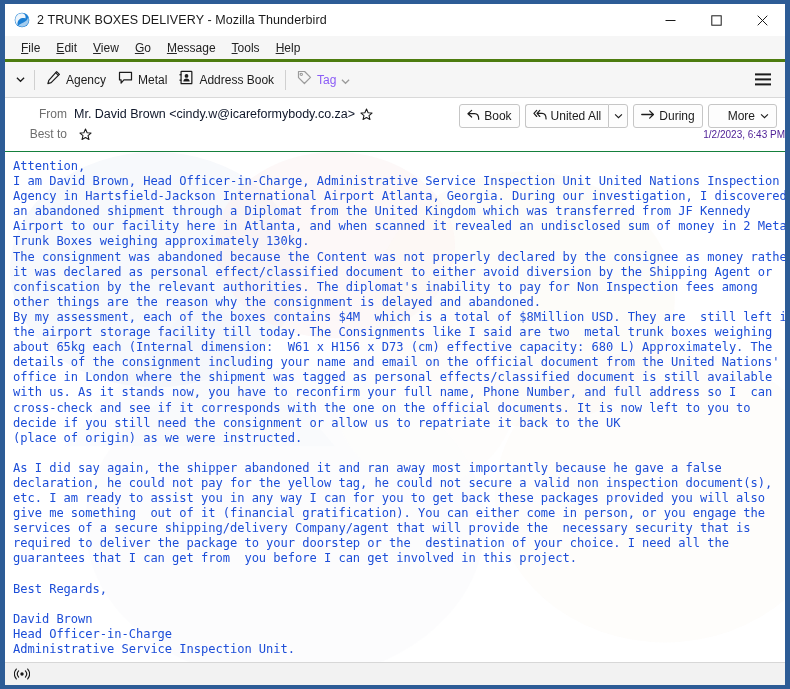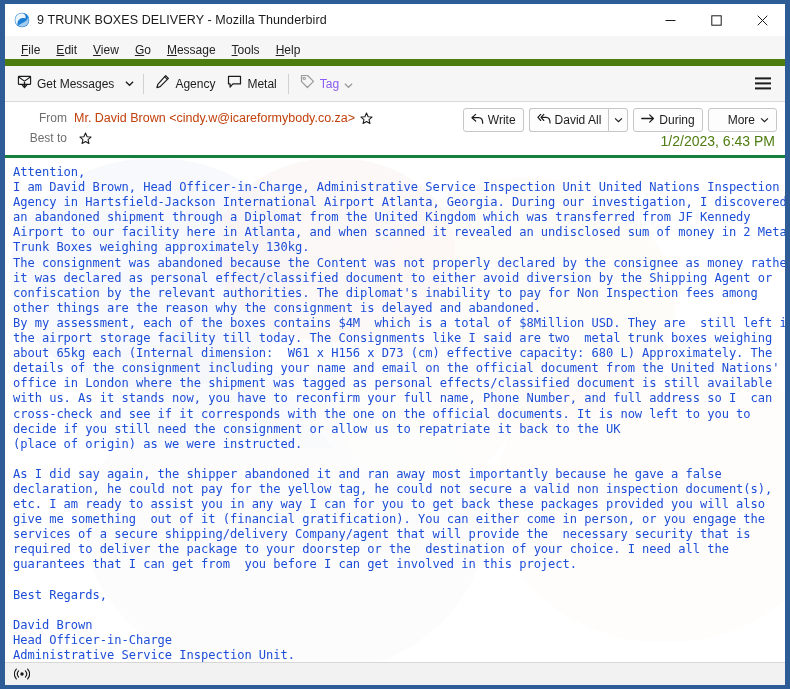--- a/index.html
+++ b/index.html
@@ -68,24 +68,24 @@
     align-items: center;
     justify-content: center;
     cursor: default;
   }
 
   
   #menubar {
     height: 23px;
     background: #f6f6f6;
     display: flex;
-    align-items: flex-end;
+    align-items: center;
     padding-left: 8px;
     flex: 0 0 auto;
-    border-bottom: 7px solid #4d7c0f;
+    border-bottom: 3px solid #4d7c0f;
   }
   .menu-item {
     font-size: 12px;
     color: #232323;
     padding: 2px 8px;
     cursor: default;
     white-space: nowrap;
   }
   .menu-item .mn { text-decoration: underline; }
 
@@ -142,40 +142,40 @@
     border-radius: 3px;
     cursor: default;
   }
 
   
   #msg-header {
     background: #ffffff;
     flex: 0 0 auto;
     padding: 6px 0 7px 0;
     position: relative;
-    border-bottom: 3px solid #15803d;
+    border-bottom: 1px solid #15803d;
   }
   .hdr-row {
     display: flex;
     align-items: center;
     min-height: 18px;
     padding: 1px 0;
   }
   .hdr-label {
     width: 62px;
     text-align: right;
     font-size: 12px;
     color: #6e6e6e;
     padding-right: 7px;
     flex: 0 0 auto;
     white-space: nowrap;
   }
   .hdr-value {
     font-size: 12.5px;
-    color: #c2410c;
+    color: #0f172a;
     white-space: nowrap;
   }
   .hdr-value.bold { font-weight: bold; }
   .star-icon {
     margin-left: 5px;
     display: inline-flex;
     vertical-align: middle;
   }
   #hdr-actions {
     position: absolute;
@@ -214,24 +214,24 @@
     border: 1px solid #c6c6c6;
     background: #fdfdfd;
     border-radius: 0 3px 3px 0;
     display: flex;
     align-items: center;
     justify-content: center;
     cursor: default;
   }
   #msg-date {
     position: absolute;
-    right: 10px;
+    right: 0;
     top: 31px;
-    font-size: 14px;
-    color: #4d7c0f;
+    font-size: 10px;
+    color: #4c1d95;
     white-space: nowrap;
   }
 
   
   #msg-body-wrap {
     flex: 1 1 auto;
     position: relative;
     background: #ffffff;
     overflow: hidden;
   }
@@ -282,21 +282,21 @@
   <div id="window-inner">
 
     <div id="titlebar">
       <span id="app-icon">
         <svg width="16" height="16" viewBox="0 0 16 16">
           <circle cx="8" cy="8" r="7.3" fill="#1b7fd4"></circle>
           <path d="M8 1.2 C4.2 1.2 1.3 4.1 1.3 8 c0 2.1 1 4 2.5 5.2 C3.1 11.4 3.5 9 5.3 7.4 C7 5.9 9.6 5.6 11.4 6.4 C12.3 4.2 10.6 1.2 8 1.2 z" fill="#ffffff" opacity="0.92"></path>
           <path d="M4.2 13.6 C5.3 14.3 6.6 14.7 8 14.7 c3.7 0 6.7-3 6.7-6.7 0-1-.2-2-.6-2.8 C13.6 7.6 11.8 9.5 9.4 10.4 C7.3 11.2 5.5 12.2 4.2 13.6 z" fill="#ffffff" opacity="0.6"></path>
         </svg>
       </span>
-      <span id="title-text">9 TRUNK BOXES DELIVERY - Mozilla Thunderbird</span>
+      <span id="title-text">2 TRUNK BOXES DELIVERY - Mozilla Thunderbird</span>
 
       <div id="window-buttons">
         <div class="win-btn">
           <svg width="11" height="11" viewBox="0 0 11 11">
               <line x1="0.5" y1="5.5" x2="10.5" y2="5.5" stroke="#1a1a1a" stroke-width="1"></line>
             </svg>
         </div>
         <div class="win-btn">
           <svg width="11" height="11" viewBox="0 0 11 11">
               <rect x="0.8" y="0.8" width="9.4" height="9.4" fill="none" stroke="#1a1a1a" stroke-width="1"></rect>
@@ -315,30 +315,20 @@
       <div class="menu-item"><span class="mn">F</span>ile</div>
       <div class="menu-item"><span class="mn">E</span>dit</div>
       <div class="menu-item"><span class="mn">V</span>iew</div>
       <div class="menu-item"><span class="mn">G</span>o</div>
       <div class="menu-item"><span class="mn">M</span>essage</div>
       <div class="menu-item"><span class="mn">T</span>ools</div>
       <div class="menu-item"><span class="mn">H</span>elp</div>
     </div>
 
     <div id="toolbar">
-      <div class="tb-btn">
-        <span>
-          <svg width="15" height="15" viewBox="0 0 16 16">
-            <rect x="1.5" y="2.5" width="13" height="8.5" fill="none" stroke="#1c1c1c" stroke-width="1.2" rx="0.5"></rect>
-            <path d="M1.8 3.2 L8 7.6 L14.2 3.2" fill="none" stroke="#1c1c1c" stroke-width="1.1"></path>
-            <path d="M8 8.5 L8 14.2 M5.4 11.6 L8 14.4 L10.6 11.6" fill="none" stroke="#1c1c1c" stroke-width="1.4"></path>
-          </svg>
-        </span>
-        <span class="lbl">Get Messages</span>
-      </div>
       <div class="tb-caret">
         <svg width="9" height="7" viewBox="0 0 10 7">
             <path d="M1 1.5 L5 5.5 L9 1.5" fill="none" stroke="#1c1c1c" stroke-width="1.4"></path>
           </svg>
       </div>
       <div class="tb-sep"></div>
 
       <div class="tb-btn">
         <span>
           <svg width="15" height="15" viewBox="0 0 16 16">
@@ -351,20 +341,32 @@
 
       <div class="tb-btn">
         <span>
           <svg width="15" height="15" viewBox="0 0 16 16">
             <path d="M1.6 2.6 h12.8 v8 H6.3 L3.3 14 v-3.4 H1.6 Z" fill="none" stroke="#1c1c1c" stroke-width="1.3" stroke-linejoin="round"></path>
           </svg>
         </span>
         <span class="lbl">Metal</span>
       </div>
 
+      <div class="tb-btn">
+        <span>
+          <svg width="15" height="15" viewBox="0 0 16 16">
+            <rect x="2.2" y="1.4" width="11.5" height="13.2" fill="none" stroke="#1c1c1c" stroke-width="1.3" rx="0.6"></rect>
+            <circle cx="8" cy="6.3" r="2" fill="#1c1c1c"></circle>
+            <path d="M4.6 12.2 c0-2 1.6-3.2 3.4-3.2 s3.4 1.2 3.4 3.2 z" fill="#1c1c1c"></path>
+            <rect x="0.5" y="4.4" width="2" height="1.3" fill="#1c1c1c"></rect>
+            <rect x="0.5" y="10.2" width="2" height="1.3" fill="#1c1c1c"></rect>
+          </svg>
+        </span>
+        <span class="lbl">Address Book</span>
+      </div>
 
       <div class="tb-sep"></div>
 
       <div class="tb-btn disabled">
         <span>
           <svg width="15" height="15" viewBox="0 0 16 16">
             <path d="M1.6 1.6 h6.5 l6.3 6.3 -6.5 6.5 -6.3 -6.3 z" fill="none" stroke="#9b9b9b" stroke-width="1.3" stroke-linejoin="round"></path>
             <circle cx="4.6" cy="4.6" r="1.25" fill="none" stroke="#9b9b9b" stroke-width="1.1"></circle>
           </svg>
         </span>
@@ -407,32 +409,32 @@
         </span>
       </div>
 
       <div id="hdr-actions">
         <div class="act-btn">
           <span>
             <svg width="13" height="12" viewBox="0 0 14 12">
               <path d="M5 1 L1 4.6 L5 8.2 M1.3 4.6 H8.2 c3 0 4.4 2.4 4.4 6" fill="none" stroke="#1c1c1c" stroke-width="1.3" stroke-linejoin="round" stroke-linecap="round"></path>
             </svg>
           </span>
-          <span class="lbl">Write</span>
+          <span class="lbl">Book</span>
         </div>
 
         <div class="act-group">
           <div class="act-btn">
             <span>
               <svg width="14" height="12" viewBox="0 0 15 12">
                 <path d="M4 1 L1 4.3 L4 7.6" fill="none" stroke="#1c1c1c" stroke-width="1.25" stroke-linejoin="round" stroke-linecap="round"></path>
                 <path d="M7.3 1 L4.3 4.3 L7.3 7.6 M4.6 4.3 H9.7 c3 0 4.3 2.4 4.3 6" fill="none" stroke="#1c1c1c" stroke-width="1.25" stroke-linejoin="round" stroke-linecap="round"></path>
               </svg>
             </span>
-            <span class="lbl">David All</span>
+            <span class="lbl">United All</span>
           </div>
           <div class="act-split">
             <svg width="9" height="6" viewBox="0 0 10 7">
                 <path d="M1 1.5 L5 5.5 L9 1.5" fill="none" stroke="#1c1c1c" stroke-width="1.3"></path>
               </svg>
           </div>
         </div>
 
         <div class="act-btn">
           <span>

